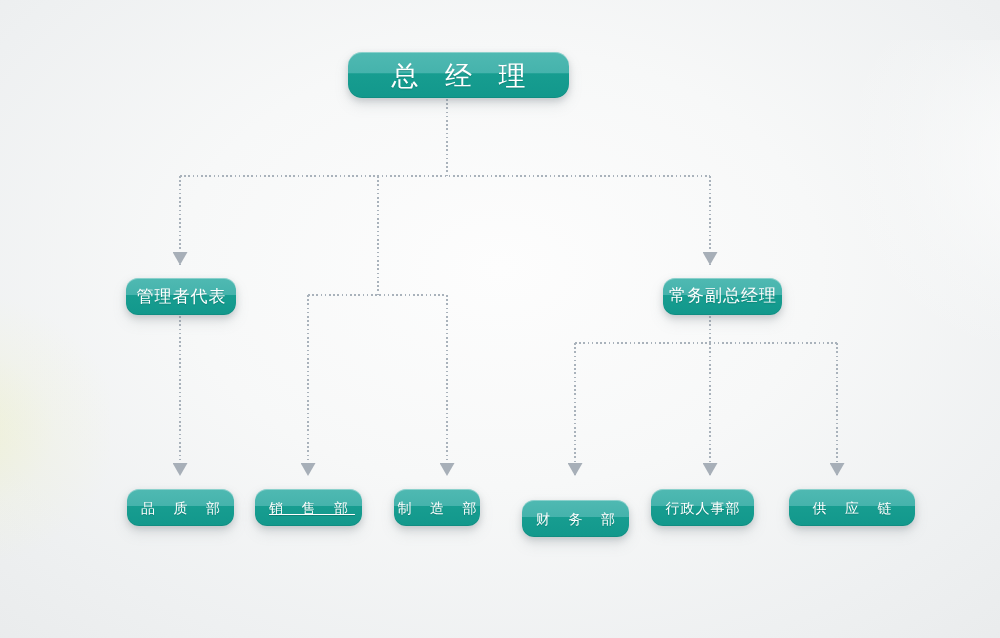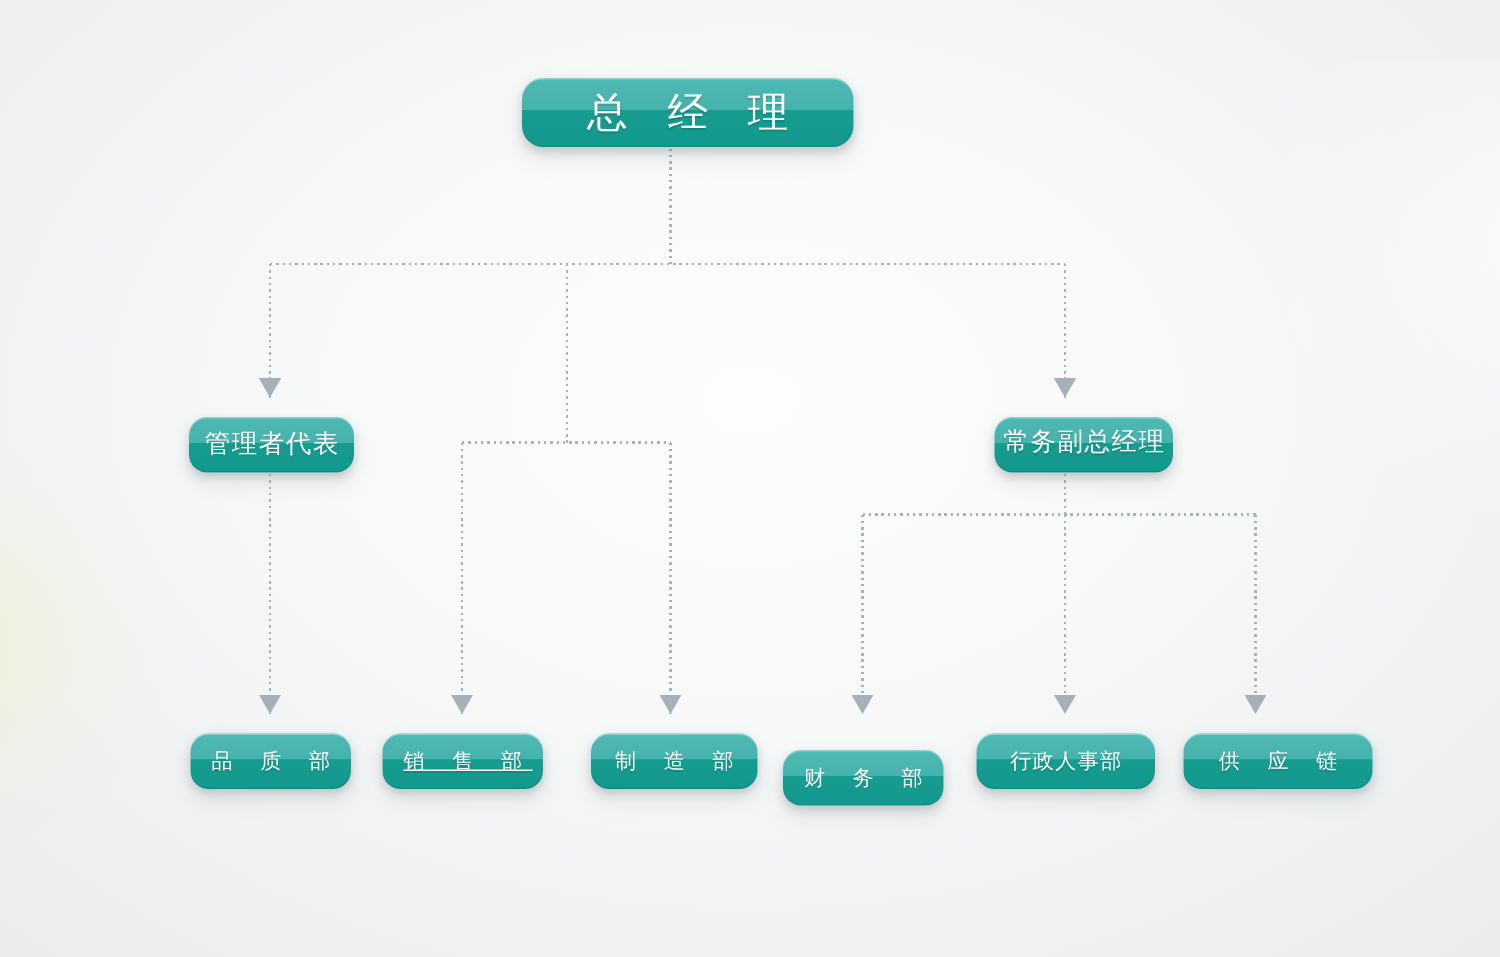--- a/index.html
+++ b/index.html
@@ -158,27 +158,27 @@
       </div>
       <div class="node mid" style="left: 663px; top: 278px; width: 119px; height: 37px; font-family: Liberation Mono, monospace;">
         <span class="node-label">常务副总经理</span>
       </div>
       <div class="node leaf spaced" style="left: 127px; top: 489px; width: 107px; height: 37px;">
         <span class="node-label">品 质 部</span>
       </div>
       <div class="node leaf spaced" style="left: 255px; top: 489px; width: 107px; height: 37px; text-decoration: underline;">
         <span class="node-label">销 售 部</span>
       </div>
-      <div class="node leaf spaced" style="left: 394px; top: 489px; width: 111px; height: 37px;">
+      <div class="node leaf spaced" style="left: 394px; top: 489px; width: 86px; height: 37px;">
         <span class="node-label">制 造 部</span>
       </div>
       <div class="node leaf spaced" style="left: 522px; top: 489px; width: 107px; height: 37px; margin-top: 11px;">
         <span class="node-label">财 务 部</span>
       </div>
-      <div class="node leaf" style="left: 651px; top: 489px; width: 119px; height: 37px;">
+      <div class="node leaf" style="left: 651px; top: 489px; width: 103px; height: 37px;">
         <span class="node-label">行政人事部</span>
       </div>
       <div class="node leaf spaced" style="left: 789px; top: 489px; width: 126px; height: 37px;">
         <span class="node-label">供 应 链</span>
       </div>
     </div>
 
 </div>
 
 </body></html>

